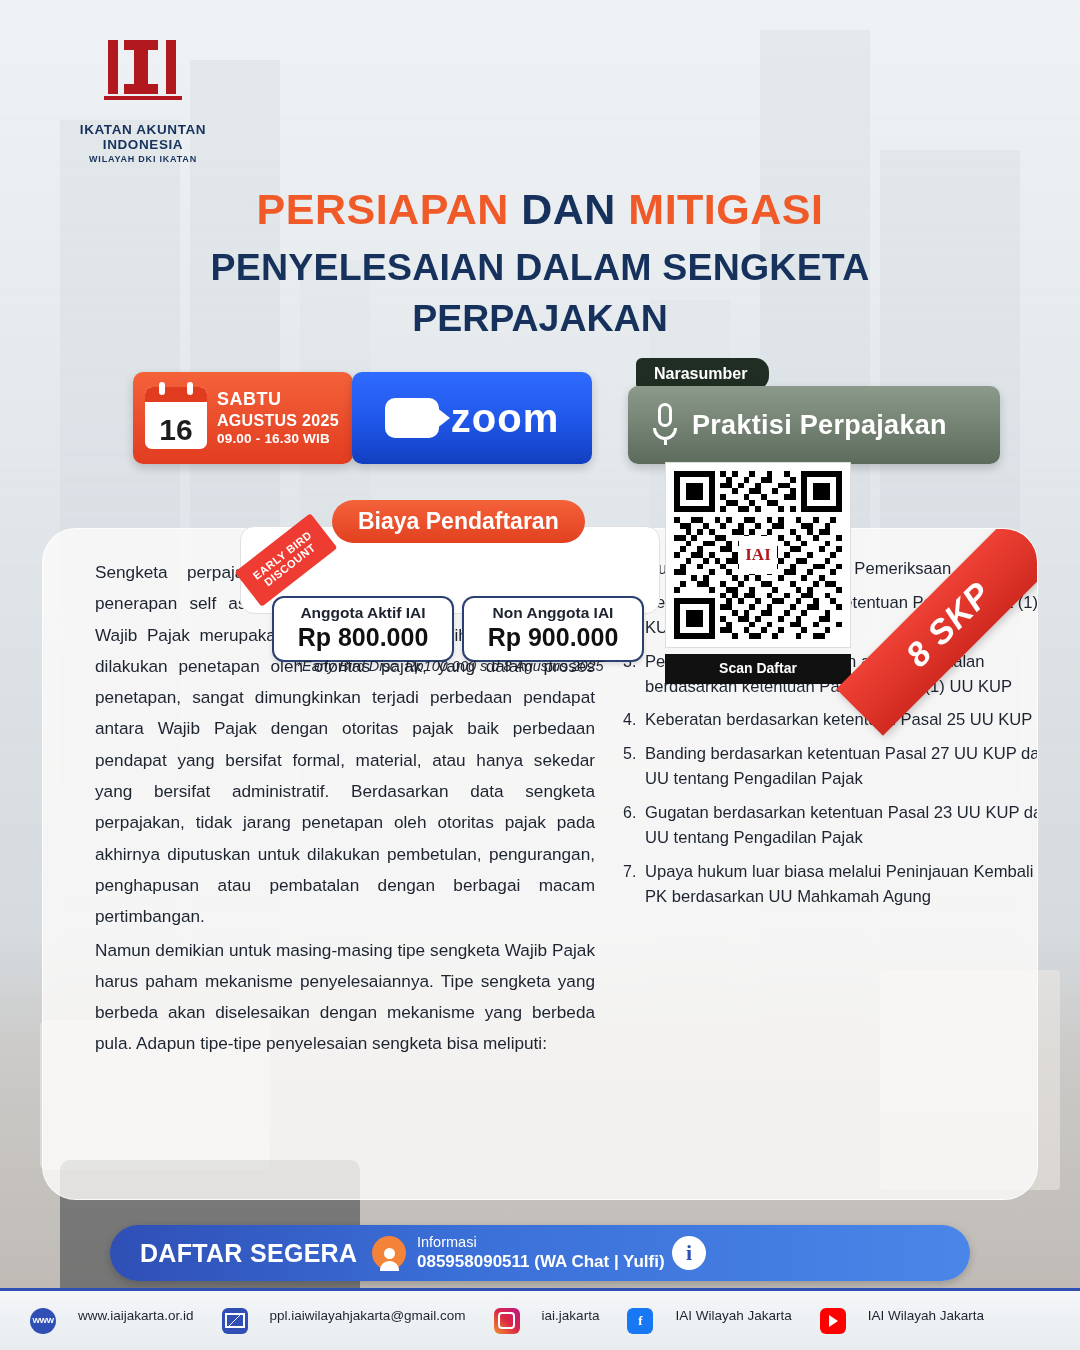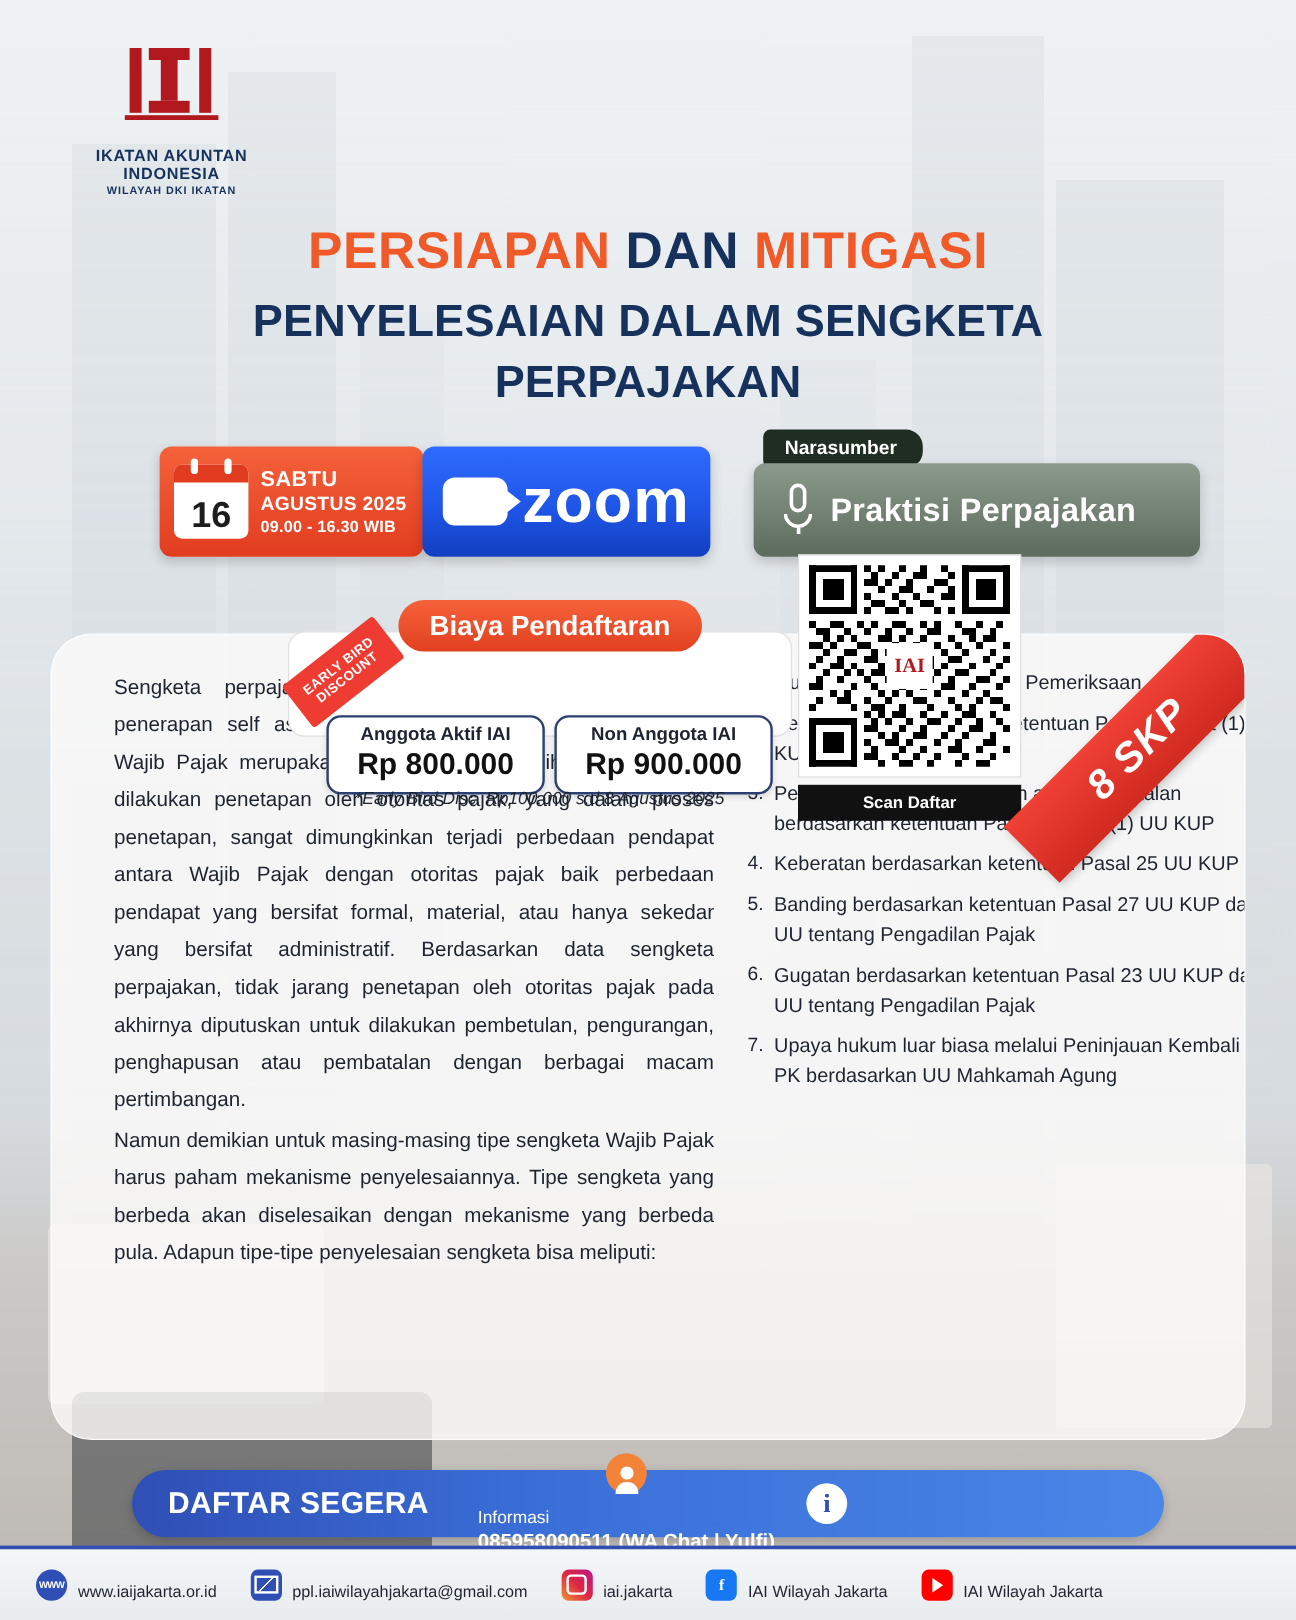--- a/index.html
+++ b/index.html
@@ -118,21 +118,21 @@
   }
   .zoom-cam {
     width: 54px; height: 40px; background: #fff; border-radius: 10px;
     position: relative;
   }
   .zoom-cam::after {
     content: ""; position: absolute; right: -11px; top: 9px;
     border-top: 11px solid transparent; border-bottom: 11px solid transparent;
     border-left: 14px solid #fff;
   }
-  .zoom-word { color: #fff; font-size: 52px; font-weight: bold; letter-spacing: 1px; }
+  .zoom-word { color: #fff; font-size: 40px; font-weight: bold; letter-spacing: 1px; }
 
   .narasumber-tag {
     position: absolute; left: 636px; top: -14px;
     background: #1f2d22; color: #fff;
     font-size: 16px; font-weight: bold;
     padding: 7px 22px 7px 18px;
     border-radius: 6px 14px 14px 6px;
   }
   .speaker-badge {
     position: absolute; left: 628px; top: 14px;
@@ -265,21 +265,21 @@
     background: linear-gradient(90deg,#2f4fb5 0%, #3a6fd8 40%, #4a86e8 100%);
     border-radius: 28px;
     display: flex; align-items: center;
     box-shadow: 0 3px 9px rgba(0,0,0,.2);
   }
   .cta-title {
     color: #fff; font-size: 25px; font-weight: bold;
     padding-left: 30px; width: 262px; letter-spacing: .3px;
   }
   .cta-item { display: flex; align-items: center; gap: 11px; }
-  .cta-item.a { width: 300px; flex-direction: column; }
+  .cta-item.a { width: 300px; }
   .circ {
     width: 34px; height: 34px; border-radius: 50%;
     background: #fff; flex: 0 0 auto;
     display: flex; align-items: center; justify-content: center;
   }
   .circ.orange { background: #f4833a; }
   .circ.white { background: #fff; }
   .circ .person { width: 11px; height: 11px; border-radius: 50%; background: #fff; position: relative; }
   .circ .person::after {
     content: ""; position: absolute; left: -4px; top: 13px;
@@ -292,21 +292,21 @@
 
   
   .footer {
     position: absolute; left: 0; right: 0; bottom: 0; height: 62px;
     background: linear-gradient(180deg,#f4f6f8 0%, #e8ecef 100%);
     border-top: 3px solid #2f4fb5;
     display: flex; align-items: center; gap: 28px;
     padding: 0 30px;
     font-size: 13.5px; color: #1d2430;
   }
-  .f-item { display: flex; align-items: flex-end; gap: 9px; }
+  .f-item { display: flex; align-items: flex-start; gap: 22px; }
   .f-ic {
     width: 26px; height: 26px; border-radius: 6px;
     display: flex; align-items: center; justify-content: center;
     color: #fff; font-size: 13px; font-weight: bold;
     flex: 0 0 auto;
   }
   .f-ic.web { background: #2f4fb5; border-radius: 50%; font-size: 8px; letter-spacing: -.5px; }
   .f-ic.mail { background: #2f4fb5; }
   .f-ic.ig { background: linear-gradient(45deg,#f09433,#dc2743,#bc1888); }
   .f-ic.fb { background: #1877f2; font-family: "Liberation Serif", serif; }

